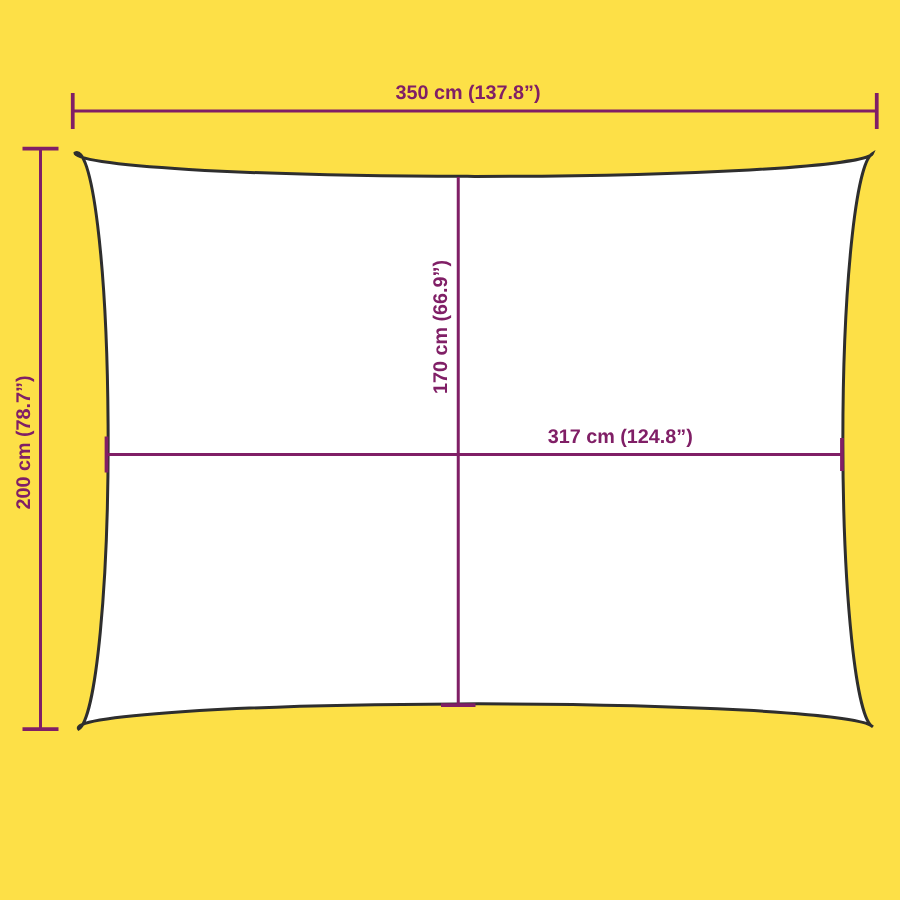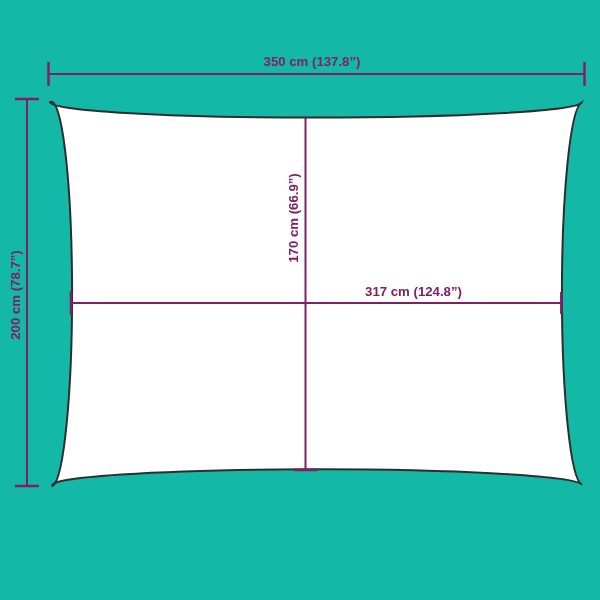--- a/index.html
+++ b/index.html
@@ -1,16 +1,16 @@
 <!DOCTYPE html>
 <html><head>
 <meta charset="utf-8">
 <style>
   html,body{margin:0;padding:0;background:#ffffff;}
-  #wrap{width:600px;height:600px;position:relative;background:#14b8a6;}
+  #wrap{width:600px;height:600px;position:relative;background:#fde047;}
   svg{display:block;}
   text{font-family:"Liberation Sans",sans-serif;font-weight:bold;fill:#801F66;}
 </style>
 </head>
 <body>
 <div id="wrap">
 <svg width="600" height="600" viewBox="0 0 600 600">
 
   <path d="M 50,102 A 265.8 15.5 0 0 0 581.5,102.5 A 20.9 191.3 0 0 0 581.8,484.5 A 264.7 16 0 0 0 52.5,486 A 20.8 192 0 0 0 50,102 Z" fill="#ffffff" stroke="#2e2e2e" stroke-width="2" stroke-linejoin="miter"></path>
 

